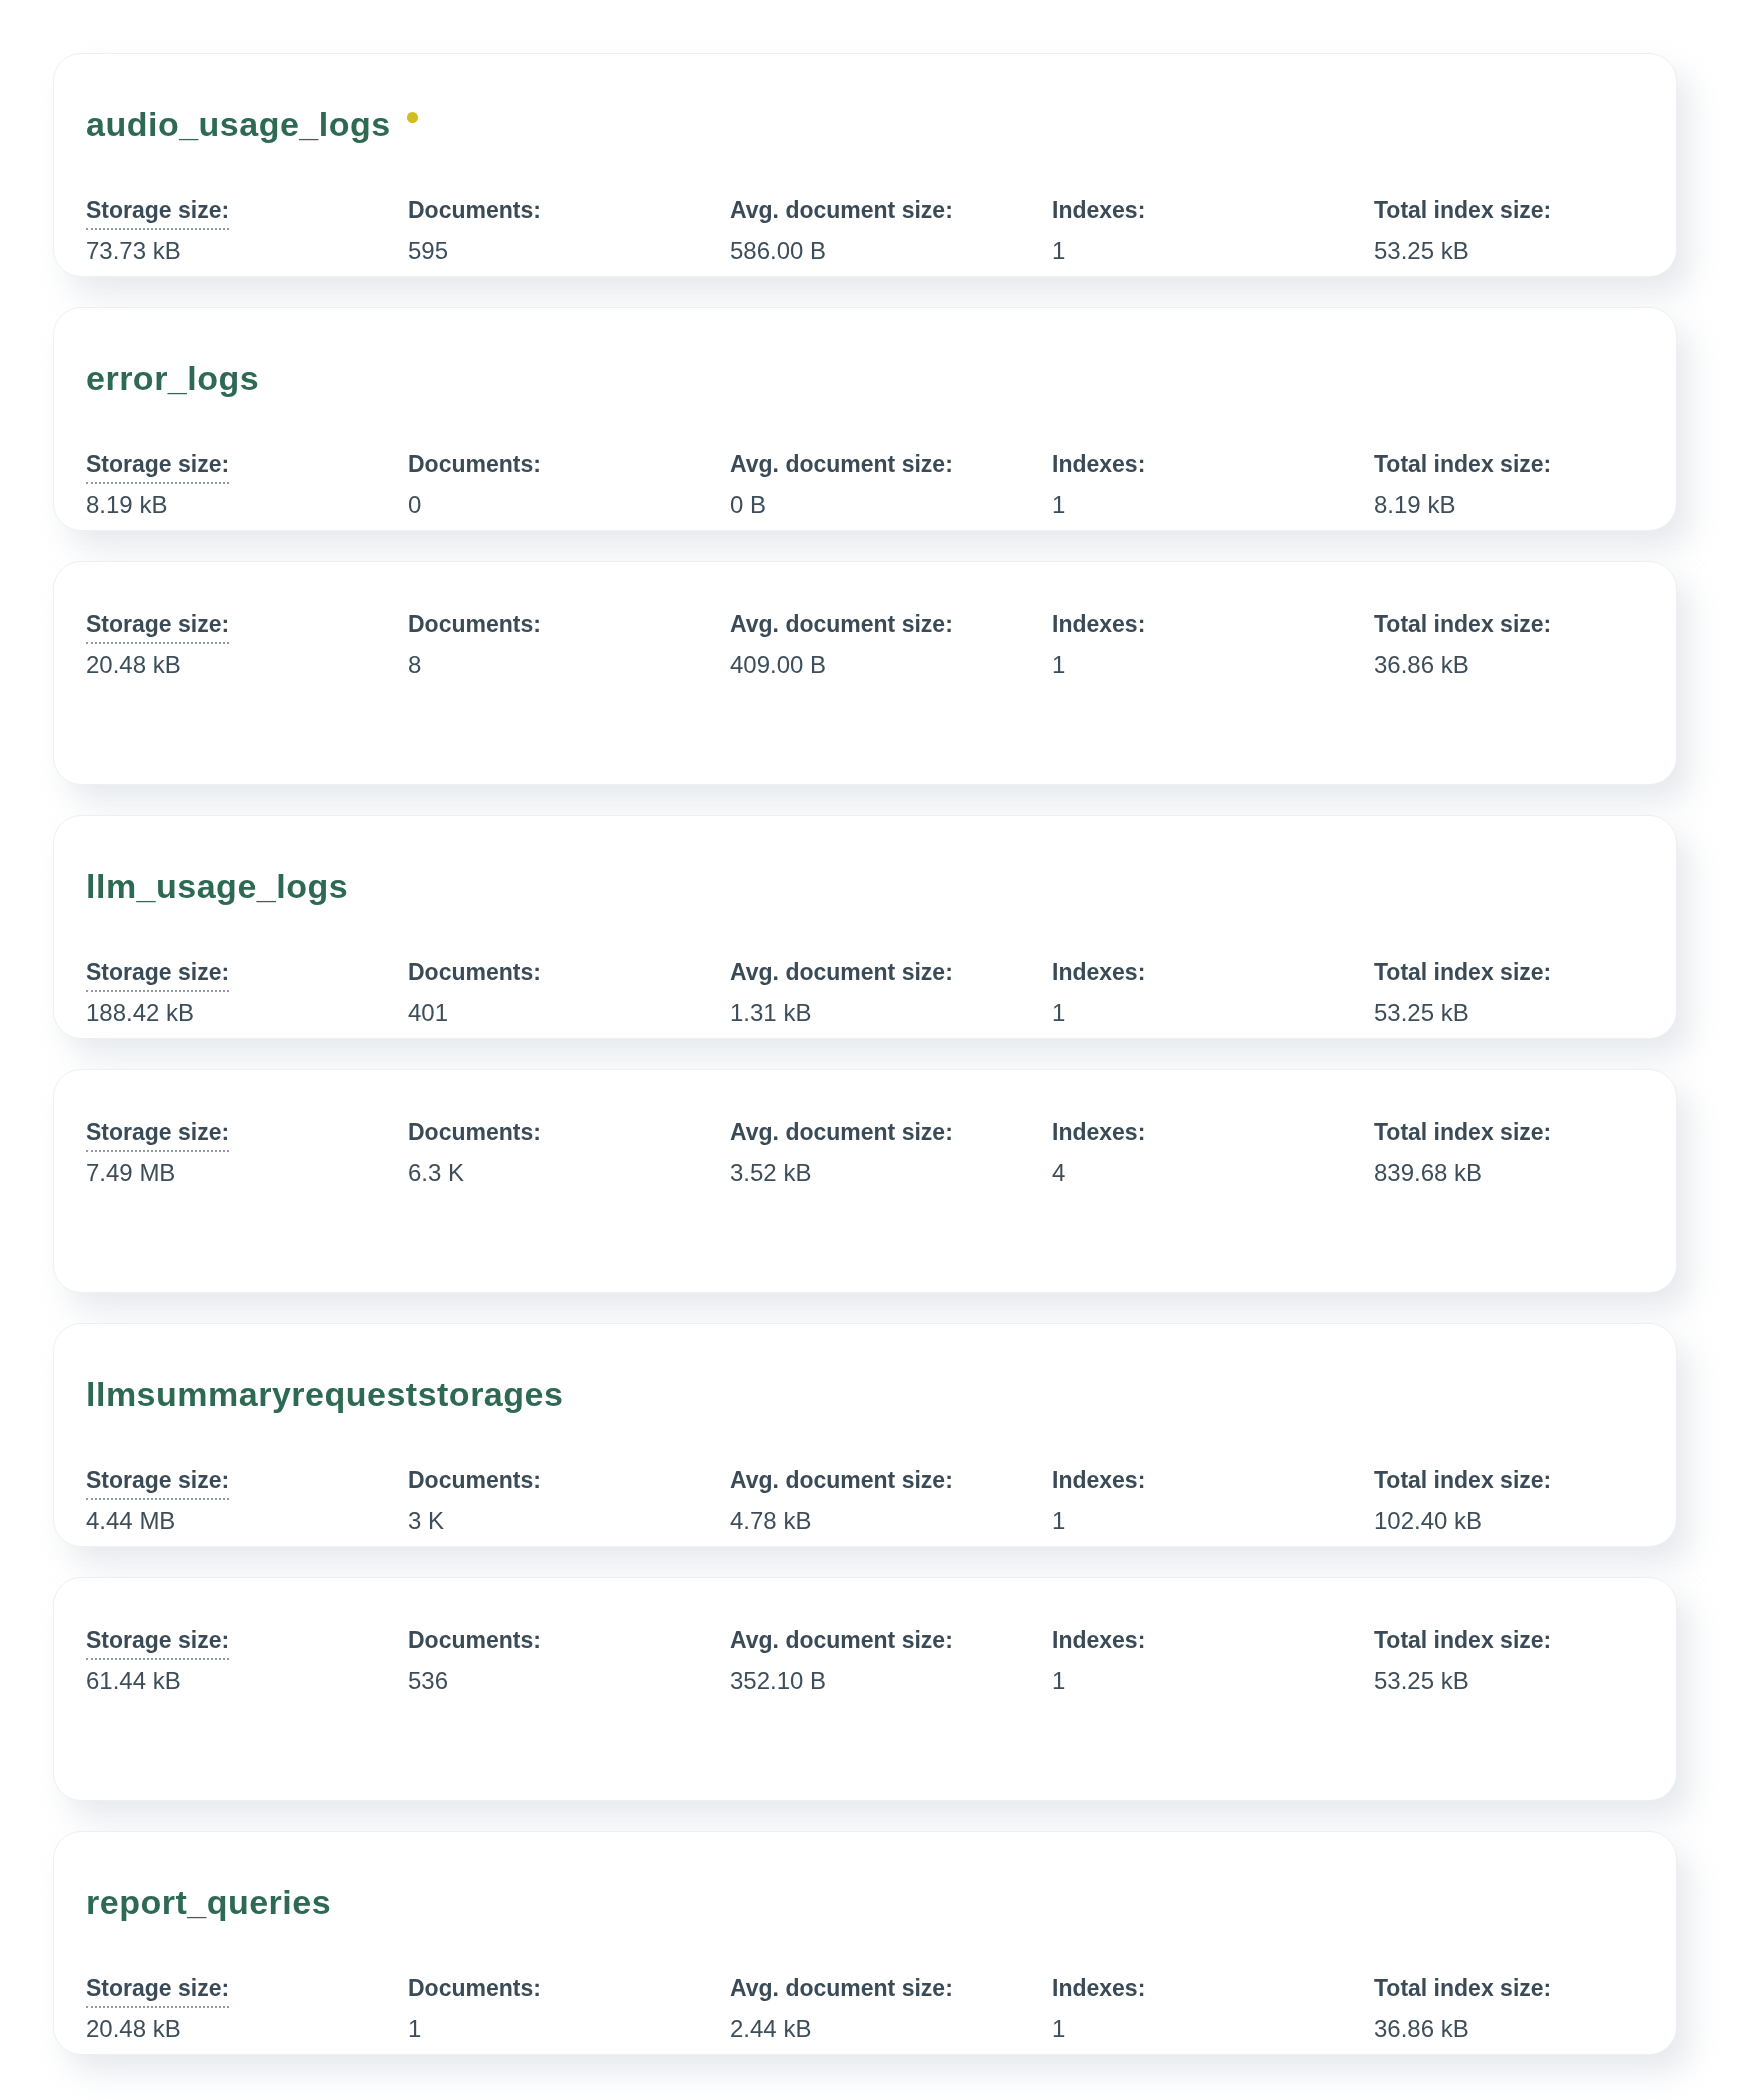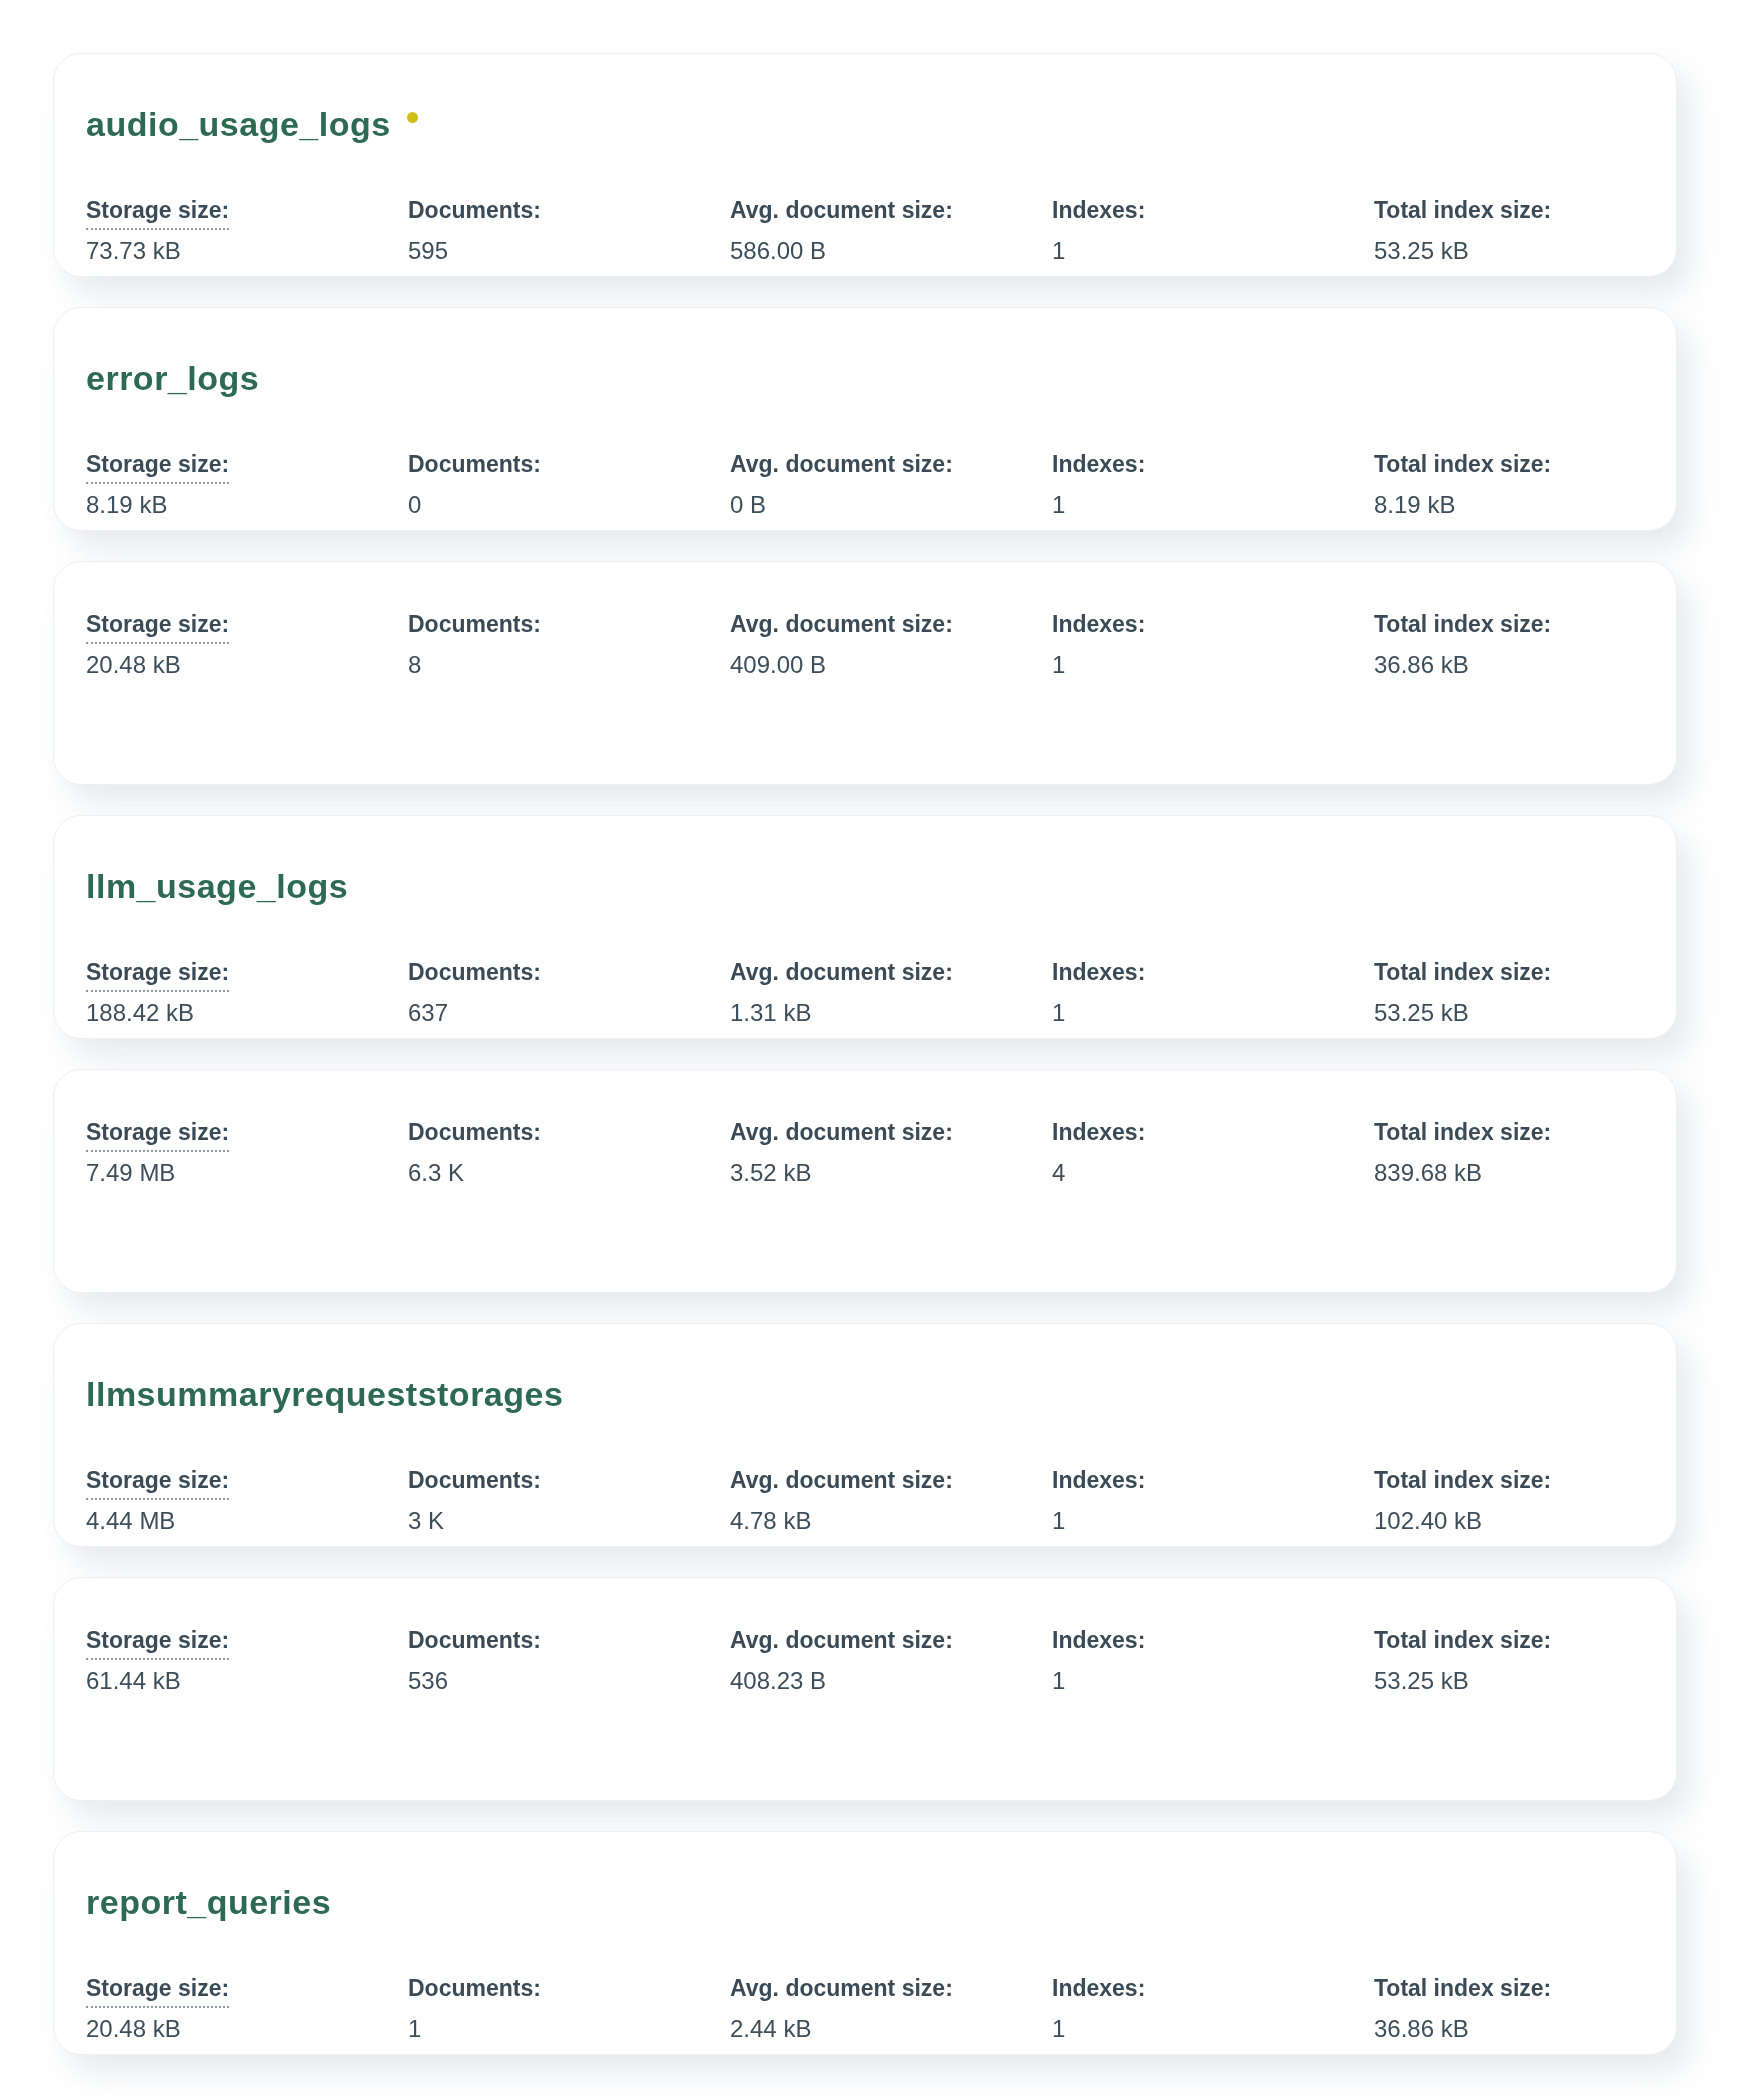--- a/index.html
+++ b/index.html
@@ -204,21 +204,21 @@
       <div class="stat">
         <div class="stat-label-wrap">
           <span class="stat-label underlined">Storage size:</span>
         </div>
         <span class="stat-value">188.42 kB</span>
       </div>
       <div class="stat">
         <div class="stat-label-wrap">
           <span class="stat-label">Documents:</span>
         </div>
-        <span class="stat-value">637</span>
+        <span class="stat-value">401</span>
       </div>
       <div class="stat">
         <div class="stat-label-wrap">
           <span class="stat-label">Avg. document size:</span>
         </div>
         <span class="stat-value">1.31 kB</span>
       </div>
       <div class="stat">
         <div class="stat-label-wrap">
           <span class="stat-label">Indexes:</span>
@@ -319,21 +319,21 @@
       <div class="stat">
         <div class="stat-label-wrap">
           <span class="stat-label">Documents:</span>
         </div>
         <span class="stat-value">536</span>
       </div>
       <div class="stat">
         <div class="stat-label-wrap">
           <span class="stat-label">Avg. document size:</span>
         </div>
-        <span class="stat-value">408.23 B</span>
+        <span class="stat-value">352.10 B</span>
       </div>
       <div class="stat">
         <div class="stat-label-wrap">
           <span class="stat-label">Indexes:</span>
         </div>
         <span class="stat-value">1</span>
       </div>
       <div class="stat">
         <div class="stat-label-wrap">
           <span class="stat-label">Total index size:</span>

